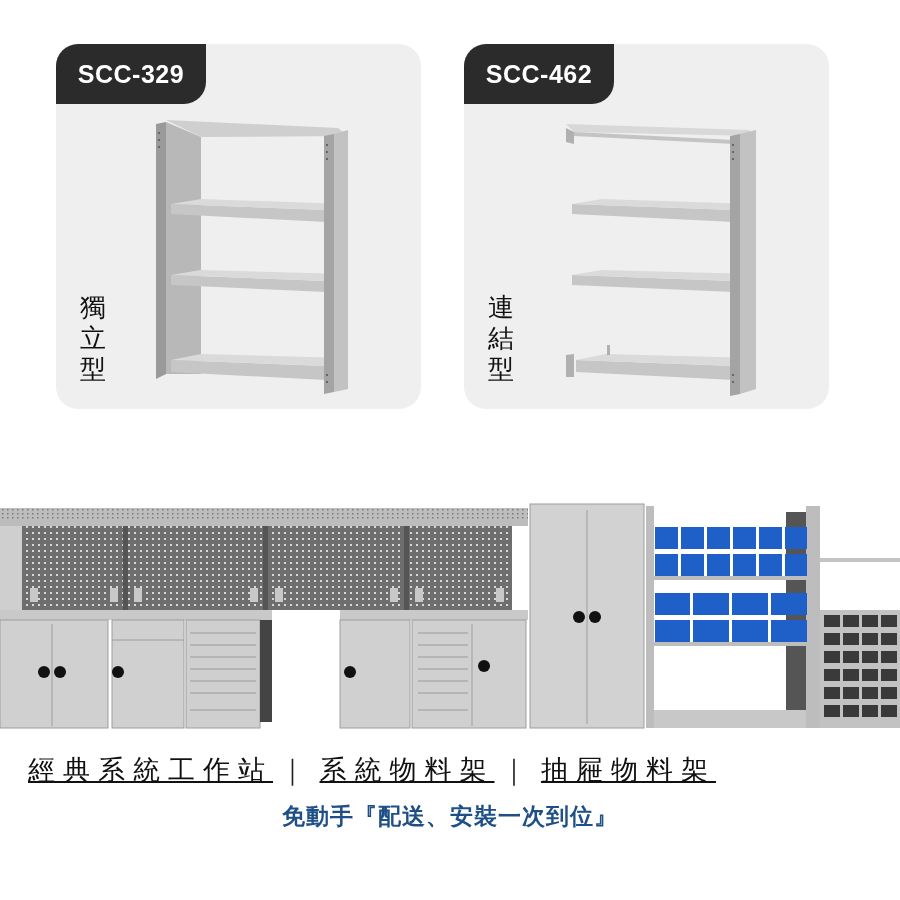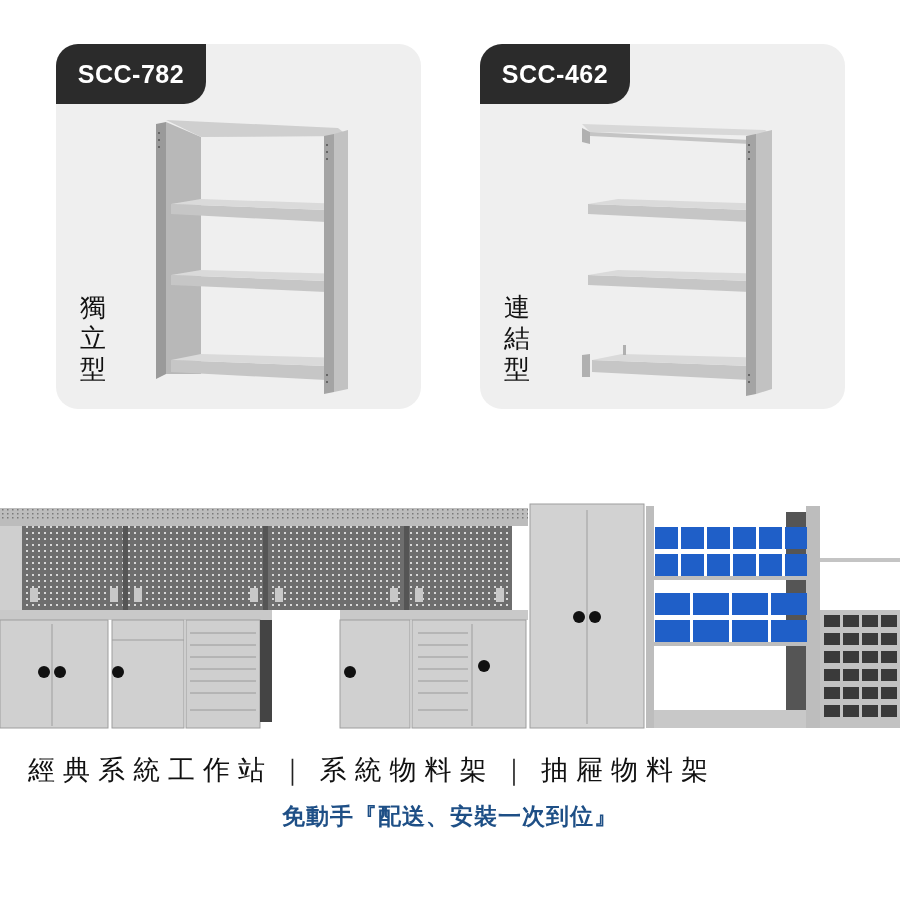--- a/index.html
+++ b/index.html
@@ -1,37 +1,37 @@
 <!DOCTYPE html>
 <html><head>
 <meta charset="utf-8">
 <style>
   * { box-sizing: border-box; margin: 0; padding: 0; }
   html, body { width: 900px; height: 900px; background: #ffffff; overflow: hidden; }
   body { position: relative; font-family: "DejaVu Sans", "Liberation Sans", sans-serif; }
 
   .card { position: absolute; top: 44px; width: 365px; height: 365px; background: #efefef; border-radius: 22px; overflow: hidden; }
   .card.left { left: 56px; }
-  .card.right { left: 480px; padding-left: 32px; }
+  .card.right { left: 464px; padding-left: 32px; }
   .tag { position: absolute; left: 0; top: 0; width: 150px; height: 60px; background: #2b2b2b; border-bottom-right-radius: 22px; color: #fff; font-family: "Liberation Sans", sans-serif; font-weight: 700; font-size: 25px; line-height: 60px; text-align: center; letter-spacing: 0.5px; }
   .vtext { position: absolute; left: 20px; top: 248px; width: 34px; font-size: 26px; line-height: 31px; color: #111; text-align: center; }
   .vtext span { display: block; }
   .shelf-svg { position: absolute; left: 0; top: 0; }
 
   .workstation { position: absolute; left: 0; top: 500px; width: 900px; height: 232px; }
 
-  .line1 { position: absolute; left: 0; top: 752px; width: 744px; text-align: center; font-size: 27px; color: #111; letter-spacing: 8px; }
+  .line1 { position: absolute; left: 0; top: 752px; width: 744px; text-align: center; font-size: 27px; color: #111; letter-spacing: 8px; text-decoration: underline; }
   .line1 .sep { display: inline-block; margin: 0 6px; color: #222; font-weight: 300; }
   .line2 { position: absolute; left: 0; top: 801px; width: 900px; text-align: center; font-size: 23px; color: #1e4f86; font-weight: 700; letter-spacing: 1px; }
 </style>
 </head>
 <body>
 
 <div class="card left">
-  <div class="tag">SCC-782</div>
+  <div class="tag">SCC-329</div>
   <div class="vtext">
     <span>獨</span>
     <span>立</span>
     <span>型</span>
   </div>
   <svg class="shelf-svg" width="365" height="365">
 
     <polygon points="100,80 110,78 110,330 100,335" fill="#9a9a9a"></polygon>
     <polygon points="110,78 145,93 145,330 110,330" fill="#b8b8b8"></polygon>
 

